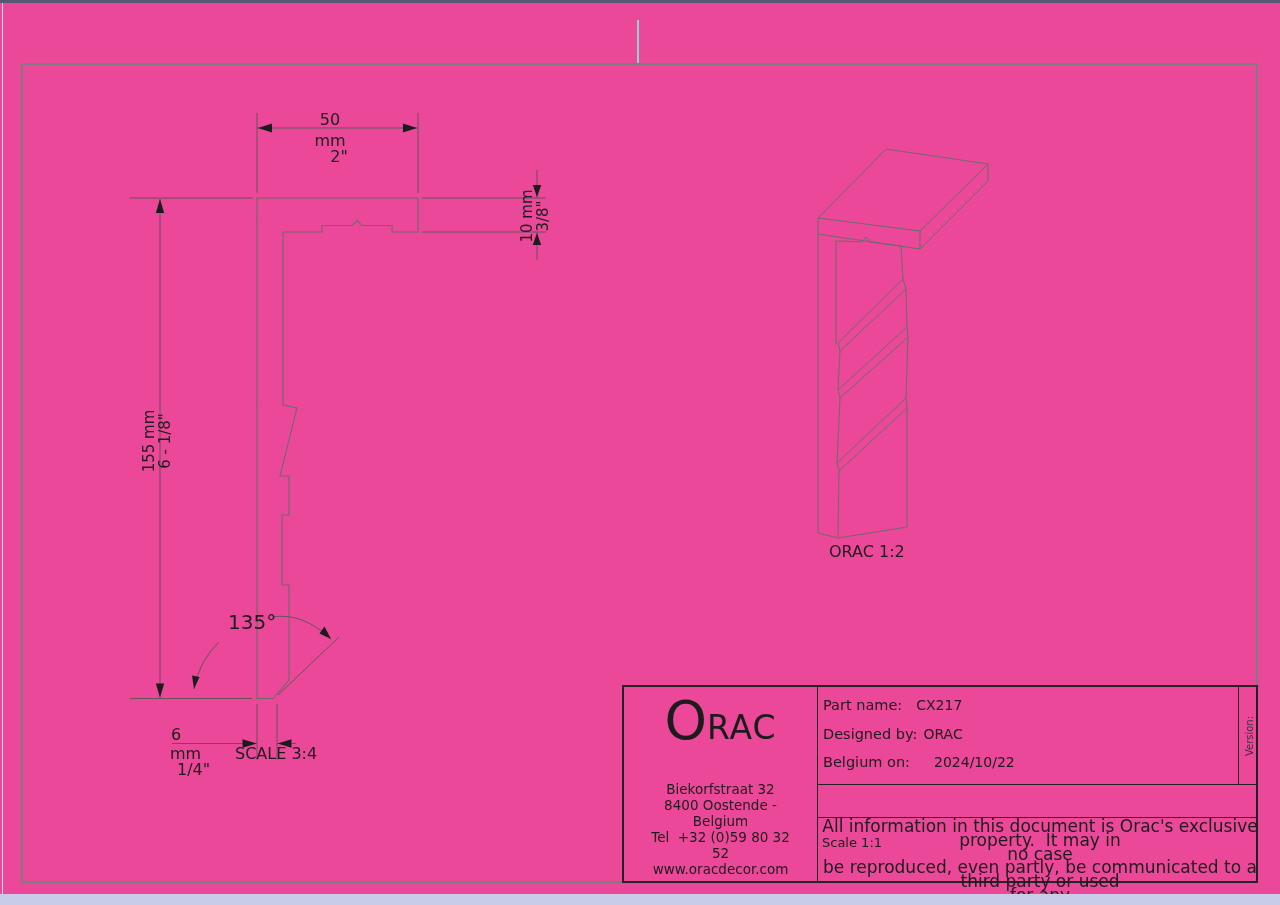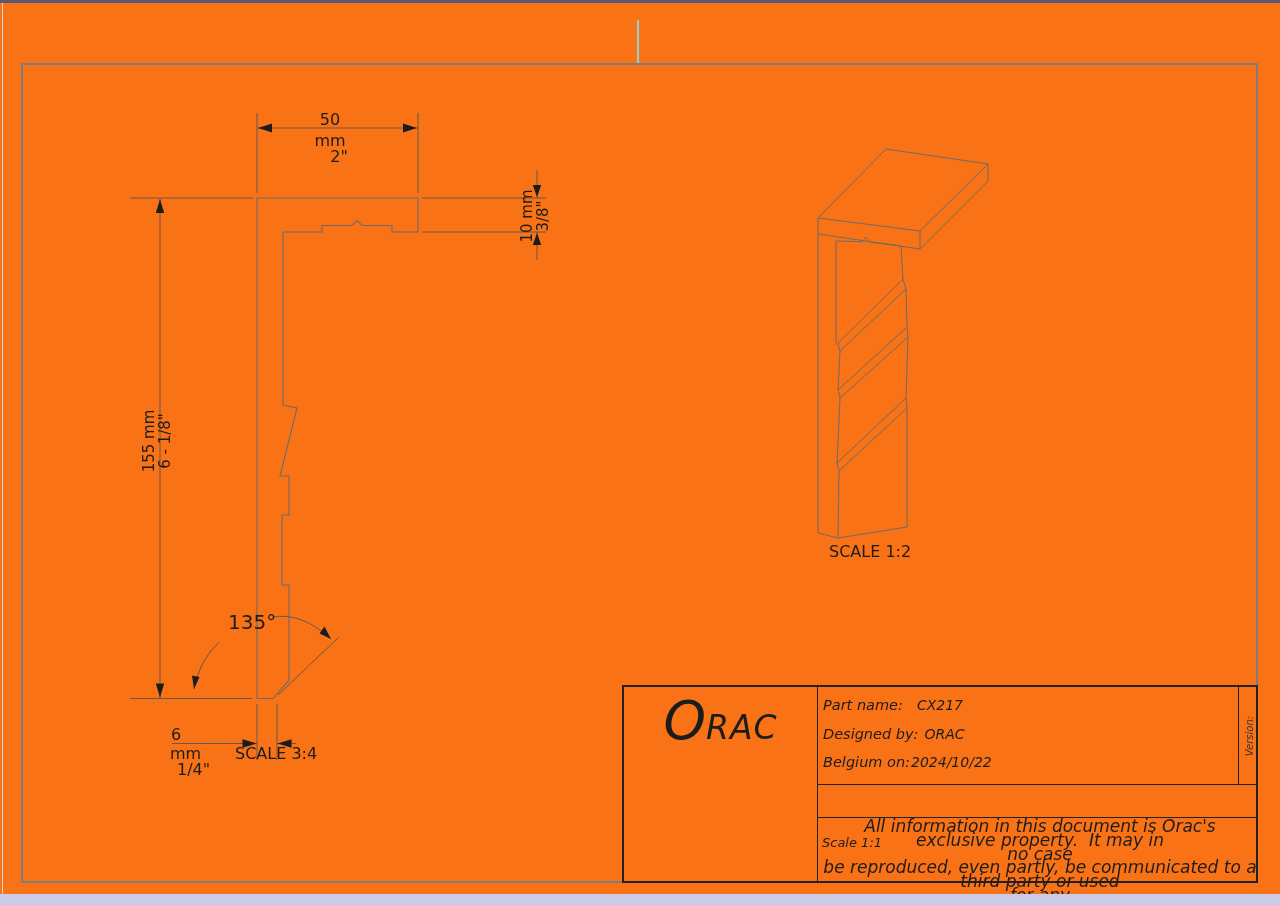--- a/index.html
+++ b/index.html
@@ -1,31 +1,31 @@
 <!DOCTYPE html>
 <html><head>
 <meta charset="utf-8">
 <style>
   html,body{margin:0;padding:0;width:1280px;height:905px;background:#ffffff;overflow:hidden;
     font-family:"DejaVu Sans","Liberation Sans",sans-serif;color:#1a1a1a;}
   .abs{position:absolute;}
-  #page{position:relative;width:1280px;height:905px;background:#f97316;}
+  #page{position:relative;width:1280px;height:905px;background:#ec4899;}
   #top-edge{left:0;top:0;width:1280px;height:3px;background:#575774;}
   #bottom-edge{left:0;top:894px;width:1280px;height:11px;background:#c9cce9;}
   #left-edge{left:2px;top:3px;width:1px;height:891px;background:#d9d9e2;}
   #cursor-line{left:637px;top:20px;width:2px;height:45px;background:#8ed1d1;}
   #frame{left:21px;top:63px;width:1233px;height:816px;border:2px solid #7d7d7d;}
   svg{position:absolute;left:0;top:0;}
   .dimtext{position:absolute;font-size:16px;line-height:1.05;color:#1c1c1c;white-space:nowrap;}
   .center{transform:translateX(-50%);}
   .rot{position:absolute;transform:translate(-50%,-50%) rotate(-90deg);font-size:15px;
     line-height:16px;text-align:center;white-space:nowrap;color:#1c1c1c;}
   .scale-label{position:absolute;font-size:16px;color:#1c1c1c;white-space:nowrap;}
   
-  #title-block{left:622px;top:685px;width:636px;height:198px;border:2px solid #222;box-sizing:border-box;font-style:italic;}
+  #title-block{left:622px;top:685px;width:636px;height:198px;border:2px solid #222;box-sizing:border-box;}
   .tb-line{position:absolute;background:#222;}
   #tb-v1{left:193px;top:0;width:1px;height:194px;}
   #tb-v2{left:614px;top:0;width:1px;height:97px;}
   #tb-h1{left:193px;top:97px;width:441px;height:1px;}
   #tb-h2{left:193px;top:130px;width:441px;height:1px;}
   #logo{position:absolute;left:0;top:8px;width:193px;text-align:center;color:#1c1c1c;}
   #logo .big-o{font-size:54px;line-height:52px;}
   #logo .rest{font-size:33px;letter-spacing:1px;}
   #address{position:absolute;left:8px;top:94px;width:177px;text-align:center;font-size:13.5px;
     line-height:16px;white-space:pre-wrap;color:#1c1c1c;}
@@ -104,40 +104,46 @@
     <div>6 - 1/8"</div>
   </div>
 
   <div class="dimtext" style="left:171px;top:727px;">6</div>
   <div class="dimtext" style="left:170px;top:746px;">mm</div>
   <div class="dimtext" style="left:177px;top:762px;">1/4"</div>
 
   <div class="dimtext" style="left:228px;top:612px;font-size:20px;">135°</div>
 
   <div class="scale-label" style="left:235px;top:744px;">SCALE 3:4</div>
-  <div class="scale-label" style="left:829px;top:542px;">SCALE 1:2</div>
+  <div class="scale-label" style="left:829px;top:542px;">ORAC 1:2</div>
 
   <div class="abs" id="title-block">
     <div class="tb-line" id="tb-v1"></div>
     <div class="tb-line" id="tb-v2"></div>
     <div class="tb-line" id="tb-h1"></div>
     <div class="tb-line" id="tb-h2"></div>
 
     <div id="logo">
       <span class="big-o">O</span><span class="rest">RAC</span>
     </div>
+    <div id="address">Biekorfstraat 32
+8400 Oostende -
+Belgium
+Tel  +32 (0)59 80 32
+52
+www.oracdecor.com</div>
 
     <div class="tb-row" style="top:10px;">
       <span>Part name:</span><span class="tb-val">CX217</span>
     </div>
     <div class="tb-row" style="top:39px;">
       <span>Designed by:</span><span class="tb-val" style="margin-left:6px;">ORAC</span>
     </div>
     <div class="tb-row" style="top:67px;">
-      <span>Belgium on:</span><span class="tb-val" style="margin-left:1px;">2024/10/22</span>
+      <span>Belgium on:</span><span class="tb-val" style="margin-left:24px;">2024/10/22</span>
     </div>
 
     <div id="version-cell">
       <span>Version:</span>
     </div>
 
     <div id="legal">All information in this document is Orac's exclusive property.  It may in
 no case
 be reproduced, even partly, be communicated to a third party or used
 for any

